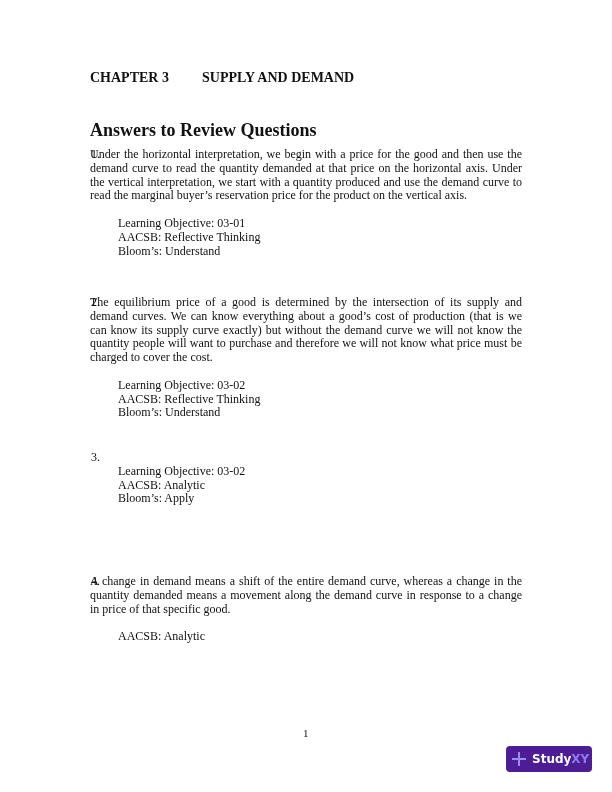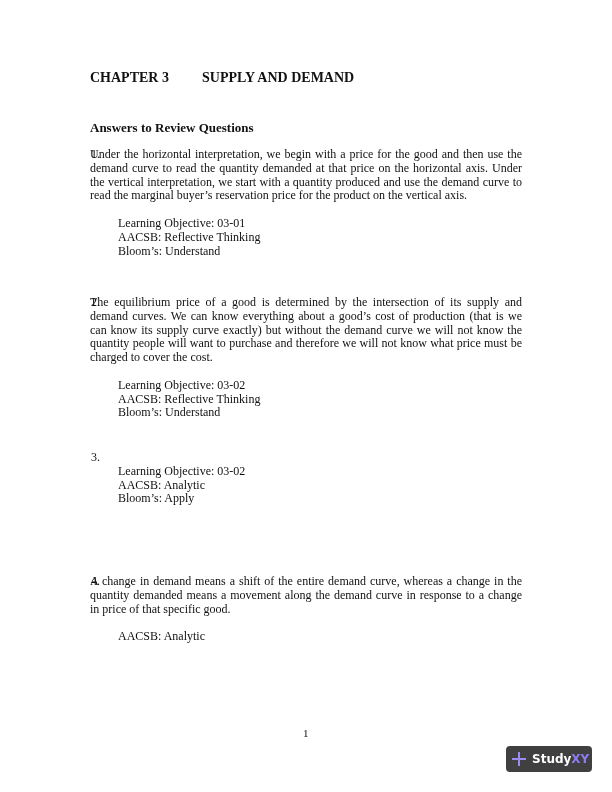--- a/index.html
+++ b/index.html
@@ -32,21 +32,21 @@
       margin: 0;
     }
     .chapter-title .num {
       display: inline-block;
       width: 112px;
     }
     .section-title {
       position: absolute;
       left: 90px;
       top: 120px;
-      font-size: 13px;
+      font-size: 18px;
       font-weight: bold;
       margin: 0;
     }
     .question {
       position: absolute;
       left: 90px;
       width: 432px;
       font-size: 12px;
       line-height: 13.8px;
     }
@@ -76,21 +76,21 @@
       left: 303px;
       top: 727px;
       font-size: 11px;
     }
     .badge {
       position: absolute;
       left: 506px;
       top: 746px;
       width: 86px;
       height: 26px;
-      background: #404040;
+      background: #4c1d95;
       border-radius: 4px;
       display: flex;
       align-items: center;
       font-family: "DejaVu Sans", "Liberation Sans", sans-serif;
       font-weight: bold;
       font-size: 12px;
       color: #ffffff;
       box-sizing: border-box;
       padding-left: 6px;
     }

